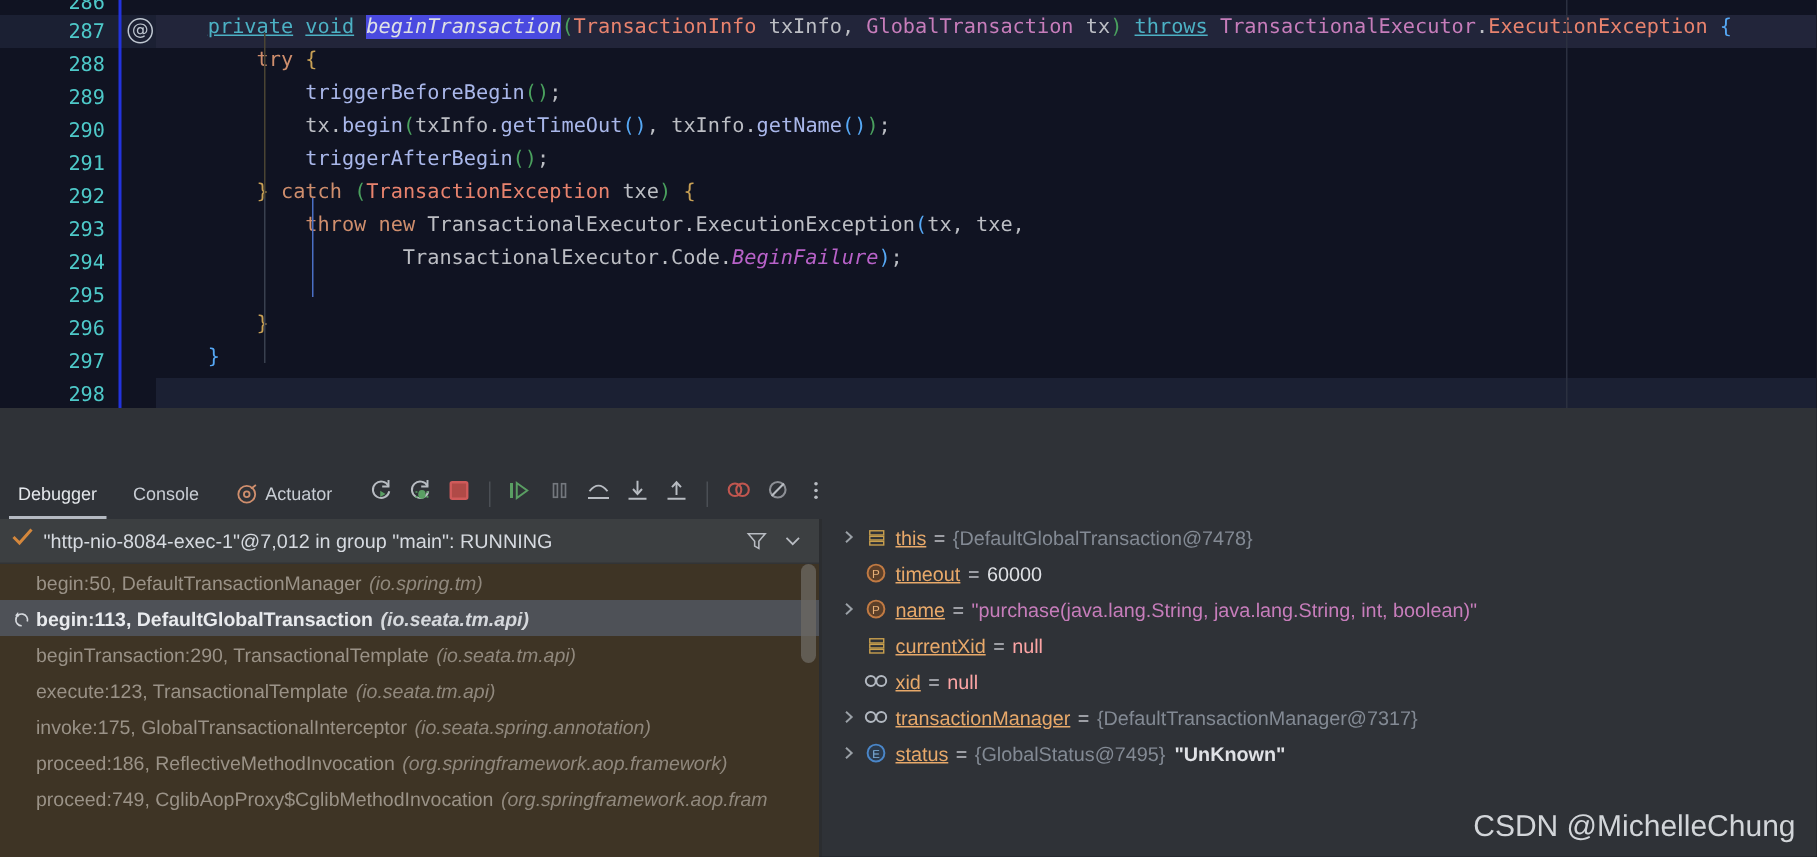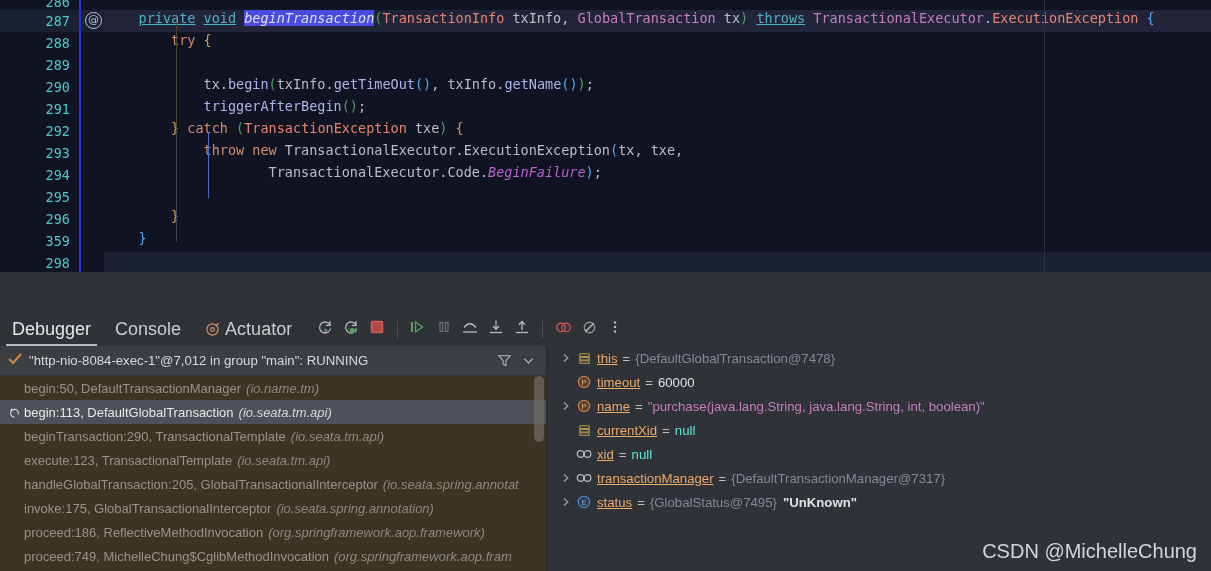--- a/index.html
+++ b/index.html
@@ -75,21 +75,21 @@
   }
 
   
   #dbg-toolbar {
     position: absolute; left: 0; top: 312px; width: 1211px; height: 34px;
     background: #2f3237;
     display: flex; align-items: center;
   }
   .dtab {
     height: 34px; display: flex; align-items: center; padding: 0 12px;
-    color: #c8cdd4; font-size: 18px; position: relative;
+    color: #c8cdd4; font-size: 12px; position: relative;
   }
   .dtab.active { color: #e4e7eb; }
   .dtab.active::after {
     content: ''; position: absolute; left: 6px; right: 6px; bottom: 0;
     height: 2px; background: #b5bac2;
   }
   .dtab .actu-ico { margin-right: 5px; display: inline-flex; }
   .tb-sep { width: 1px; height: 17px; background: #4b4f55; margin: 0 7px; }
   .tbi {
     width: 26px; height: 26px; display: flex; align-items: center; justify-content: center;
@@ -113,21 +113,21 @@
   #frames {
     position: absolute; left: 0; top: 376px; width: 546px; height: 213px;
     background: #3e3425;
     overflow: hidden;
   }
   .frame-row {
     height: 24px; display: flex; align-items: center;
     padding-left: 6px; white-space: nowrap;
     font-size: 13px; color: #9a9287;
   }
-  .frame-row.selected { background: #4e5157; color: #e8eaed; }
+  .frame-row.selected { background: #4e5157; color: #e8eaed; font-weight: bold; }
   .frame-row .fico { width: 16px; min-width:16px; margin-right: 2px; display:flex; align-items:center; justify-content:center;}
   .frame-row .fname { }
   .frame-row .fpkg { font-style: italic; margin-left: 5px; color: #90887d; }
   .frame-row.selected .fpkg { color: #d5d8dc; }
   #frames-scroll {
     position: absolute; left: 534px; top: 376px; width: 10px; height: 66px;
     background: #6d6a63; border-radius: 5px; opacity: .75;
   }
   #frames-divider {
     position: absolute; left: 546px; top: 346px; width: 2px; height: 225px;
@@ -147,49 +147,49 @@
   .chev {
     width: 16px; min-width: 16px; display: flex; align-items: center; justify-content: center;
     color: #9aa0a6;
   }
   .vico { width: 20px; min-width: 20px; display: flex; align-items: center; justify-content: center; margin-right: 3px; }
   .vname { color: #e8a96a; text-decoration: underline; }
   .veq { color: #bcbec4; margin: 0 5px; }
   .vref { color: #838a94; }
   .vnum { color: #dfe1e5; }
   .vstr { color: #c77dbb; }
-  .vnull { color: #5eead4; }
+  .vnull { color: #fca5a5; }
   .vquo { color: #dfe1e5; font-weight: bold; }
 
   
   #watermark {
     position: absolute; right: 14px; bottom: 8px;
     color: #d2d5d9; font-size: 20px;
     font-family: "Liberation Sans", sans-serif;
   }
 </style>
 </head>
 <body>
 
 <div id="editor">
   <div class="gutter-line"></div>
   <div class="wrap-guide"></div>
   <div id="code-lines">
       <div class="code-row" style="height: 10px; overflow: hidden;"><div class="gutter" style="align-items: flex-end;">286</div><div class="gutterpad"></div><div class="codetext"></div></div>
       <div class="code-row current"><div class="gutter">287<span class="atmark">@</span></div><div class="gutterpad"></div><div class="codetext"><span class="id">    </span><span class="kw">private</span><span class="id"> </span><span class="kw">void</span><span class="id"> </span><span class="sel">beginTransaction</span><span class="br2">(</span><span class="ty">TransactionInfo</span><span class="id"> </span><span class="id">txInfo</span><span class="id">, </span><span class="pr">GlobalTransaction</span><span class="id"> </span><span class="id">tx</span><span class="br2">)</span><span class="id"> </span><span class="kw">throws</span><span class="id"> </span><span class="pr">TransactionalExecutor</span><span class="id">.</span><span class="ty">ExecutionException</span><span class="id"> </span><span class="br1">{</span></div></div>
       <div class="code-row"><div class="gutter">288</div><div class="gutterpad"></div><div class="codetext"><span class="id">        </span><span class="k">try</span><span class="id"> </span><span class="br3">{</span></div></div>
-      <div class="code-row"><div class="gutter">289</div><div class="gutterpad"></div></div>
+      <div class="code-row"><div class="gutter">289</div><div class="gutterpad"></div><div class="codetext"><span class="id">            </span><span class="mth">triggerBeforeBegin</span><span class="br2">(</span><span class="br2">)</span><span class="id">;</span></div></div>
       <div class="code-row"><div class="gutter">290</div><div class="gutterpad"></div><div class="codetext"><span class="id">            </span><span class="id">tx</span><span class="id">.</span><span class="mth">begin</span><span class="br2">(</span><span class="id">txInfo</span><span class="id">.</span><span class="mth">getTimeOut</span><span class="br1">(</span><span class="br1">)</span><span class="id">, </span><span class="id">txInfo</span><span class="id">.</span><span class="mth">getName</span><span class="br1">(</span><span class="br1">)</span><span class="br2">)</span><span class="id">;</span></div></div>
       <div class="code-row"><div class="gutter">291</div><div class="gutterpad"></div><div class="codetext"><span class="id">            </span><span class="mth">triggerAfterBegin</span><span class="br2">(</span><span class="br2">)</span><span class="id">;</span></div></div>
       <div class="code-row"><div class="gutter">292</div><div class="gutterpad"></div><div class="codetext"><span class="id">        </span><span class="br3">}</span><span class="id"> </span><span class="k">catch</span><span class="id"> </span><span class="br2">(</span><span class="ty">TransactionException</span><span class="id"> </span><span class="id">txe</span><span class="br2">)</span><span class="id"> </span><span class="br3">{</span></div></div>
       <div class="code-row"><div class="gutter">293</div><div class="gutterpad"></div><div class="codetext"><span class="id">            </span><span class="k">throw</span><span class="id"> </span><span class="k">new</span><span class="id"> </span><span class="id">TransactionalExecutor</span><span class="id">.</span><span class="id">ExecutionException</span><span class="br1">(</span><span class="id">tx</span><span class="id">, </span><span class="id">txe</span><span class="id">,</span></div></div>
       <div class="code-row"><div class="gutter">294</div><div class="gutterpad"></div><div class="codetext"><span class="id">                    </span><span class="id">TransactionalExecutor</span><span class="id">.</span><span class="id">Code</span><span class="id">.</span><span class="fi">BeginFailure</span><span class="br1">)</span><span class="id">;</span></div></div>
       <div class="code-row"><div class="gutter">295</div><div class="gutterpad"></div><div class="codetext"></div></div>
       <div class="code-row"><div class="gutter">296</div><div class="gutterpad"></div><div class="codetext"><span class="id">        </span><span class="br3">}</span></div></div>
-      <div class="code-row"><div class="gutter">359</div><div class="gutterpad"></div><div class="codetext"><span class="id">    </span><span class="br1">}</span></div></div>
+      <div class="code-row"><div class="gutter">297</div><div class="gutterpad"></div><div class="codetext"><span class="id">    </span><span class="br1">}</span></div></div>
       <div class="code-row" style="background: rgb(27, 32, 51);"><div class="gutter">298</div><div class="gutterpad"></div><div class="codetext"></div></div>
     </div>
 <div style="position: absolute; left: 176px; top: 22px; width: 1px; height: 110px; background: rgb(74, 68, 51);"></div>
     <div style="position: absolute; left: 176px; top: 132px; width: 1px; height: 110px; background: rgb(57, 64, 79);"></div>
     <div style="position: absolute; left: 208px; top: 132px; width: 1px; height: 66px; background: rgb(74, 111, 196);"></div>
   </div>
 
 <div id="gap"></div>
 
 <div id="dbg-toolbar">
@@ -304,21 +304,21 @@
     <svg width="13" height="13" viewBox="0 0 14 14">
         <path d="M2.5 5 L7 9.5 L11.5 5" stroke="#b8bcc2" stroke-width="1.3" fill="none"></path>
       </svg>
   </span>
 </div>
 
 <div id="frames">
     <div class="frame-row">
       <span class="fico"></span>
       <span class="fname">begin:50, DefaultTransactionManager</span>
-      <span class="fpkg">(io.name.tm)</span>
+      <span class="fpkg">(io.spring.tm)</span>
     </div>
     <div class="frame-row selected">
       <span class="fico">
         <svg width="13" height="13" viewBox="0 0 14 14">
           <path d="M11 9 A4.2 4.2 0 1 0 7 12" stroke="#d6d9de" stroke-width="1.2" fill="none"></path>
           <path d="M2.2 4.6 L4.4 2.2 L4.9 5.6 Z" fill="#d6d9de"></path>
         </svg>
       </span>
       <span class="fname">begin:113, DefaultGlobalTransaction</span>
       <span class="fpkg">(io.seata.tm.api)</span>
@@ -328,36 +328,31 @@
       <span class="fname">beginTransaction:290, TransactionalTemplate</span>
       <span class="fpkg">(io.seata.tm.api)</span>
     </div>
     <div class="frame-row">
       <span class="fico"></span>
       <span class="fname">execute:123, TransactionalTemplate</span>
       <span class="fpkg">(io.seata.tm.api)</span>
     </div>
     <div class="frame-row">
       <span class="fico"></span>
-      <span class="fname">handleGlobalTransaction:205, GlobalTransactionalInterceptor</span>
-      <span class="fpkg">(io.seata.spring.annotat</span>
-    </div>
-    <div class="frame-row">
-      <span class="fico"></span>
       <span class="fname">invoke:175, GlobalTransactionalInterceptor</span>
       <span class="fpkg">(io.seata.spring.annotation)</span>
     </div>
     <div class="frame-row">
       <span class="fico"></span>
       <span class="fname">proceed:186, ReflectiveMethodInvocation</span>
       <span class="fpkg">(org.springframework.aop.framework)</span>
     </div>
     <div class="frame-row">
       <span class="fico"></span>
-      <span class="fname">proceed:749, MichelleChung$CglibMethodInvocation</span>
+      <span class="fname">proceed:749, CglibAopProxy$CglibMethodInvocation</span>
       <span class="fpkg">(org.springframework.aop.fram</span>
     </div>
   </div>
 <div id="frames-scroll"></div>
 <div id="frames-divider"></div>
 
 <div id="vars">
     <div class="var-row">
       <span class="chev">
         <svg width="10" height="10" viewBox="0 0 10 10">

